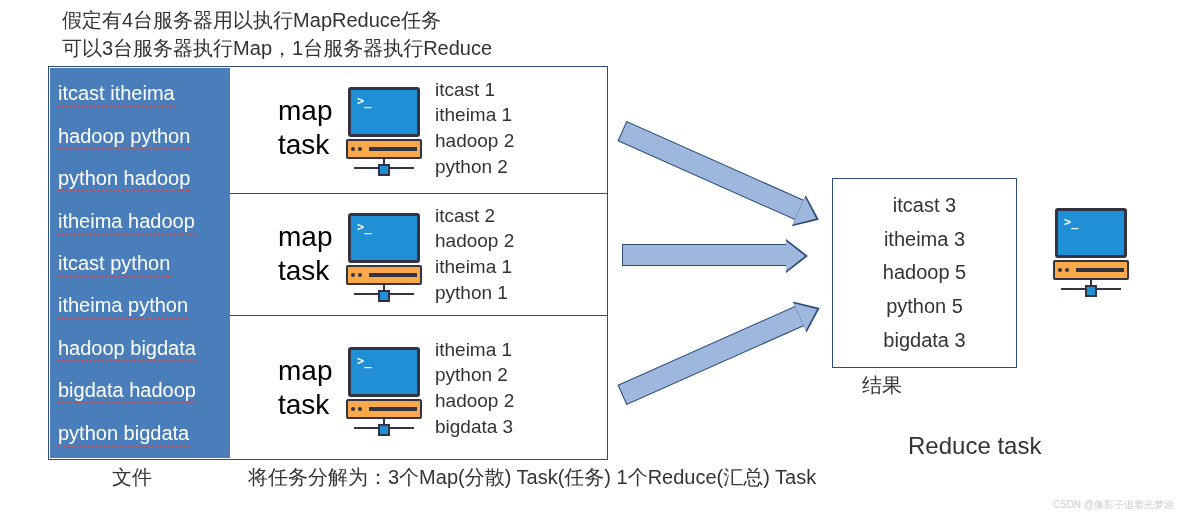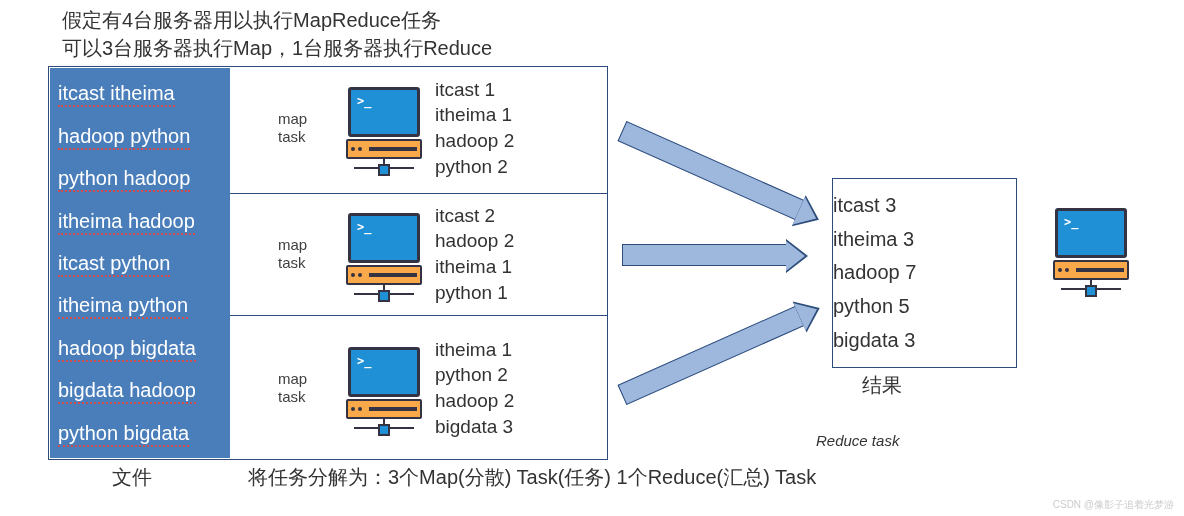--- a/index.html
+++ b/index.html
@@ -75,22 +75,22 @@
   .map-row {
     position: absolute;
     left: 278px;
     width: 330px;
     height: 120px;
     display: flex;
     align-items: center;
   }
   .map-text {
     width: 55px;
-    font-size: 15px;
-    color: #404040;
+    font-size: 28px;
+    color: #000000;
     line-height: 1.2;
   }
   .computer {
     width: 90px;
     display: flex;
     flex-direction: column;
     align-items: center;
     margin: 0 6px;
   }
   .monitor {
@@ -208,37 +208,36 @@
     top: 178px;
     left: 832px;
     width: 185px;
     height: 190px;
     border: 1.5px solid #2d4c7a;
     font-size: 20px;
     color: #333;
     display: flex;
     flex-direction: column;
     justify-content: space-around;
-    align-items: flex-start;
+    align-items: center;
     padding: 10px 0;
   }
   .result-label {
     position: absolute;
     top: 372px;
     left: 862px;
     font-size: 20px;
     color: #333;
   }
   .reduce-label {
     position: absolute;
     top: 432px;
-    left: 816px;
-    font-size: 15px;
-    color: #333;
-    font-style: italic;
+    left: 908px;
+    font-size: 24px;
+    color: #333;
   }
   .reduce-computer {
     position: absolute;
     top: 208px;
     left: 1040px;
   }
   .watermark {
     position: absolute;
     bottom: 4px;
     right: 10px;
@@ -346,21 +345,21 @@
   </div>
 </div>
 
 <div class="arrow-diag" style="top:120px; left:622px; width:195px; transform:rotate(24deg);"></div>
 <div class="arrow arrow-straight" style="top:244px; left:622px; width:165px;"></div>
 <div class="arrow-diag" style="top:384px; left:622px; width:195px; transform:rotate(-24deg);"></div>
 
 <div class="result-box">
   <div>itcast 3</div>
   <div>itheima 3</div>
-  <div>hadoop 7</div>
+  <div>hadoop 5</div>
   <div>python 5</div>
   <div>bigdata 3</div>
 </div>
 <div class="result-label">结果</div>
 <div class="reduce-label">Reduce task</div>
 
 <div class="reduce-computer">
   <div class="computer">
     <div class="monitor">
         <span class="prompt">&gt;_</span>

